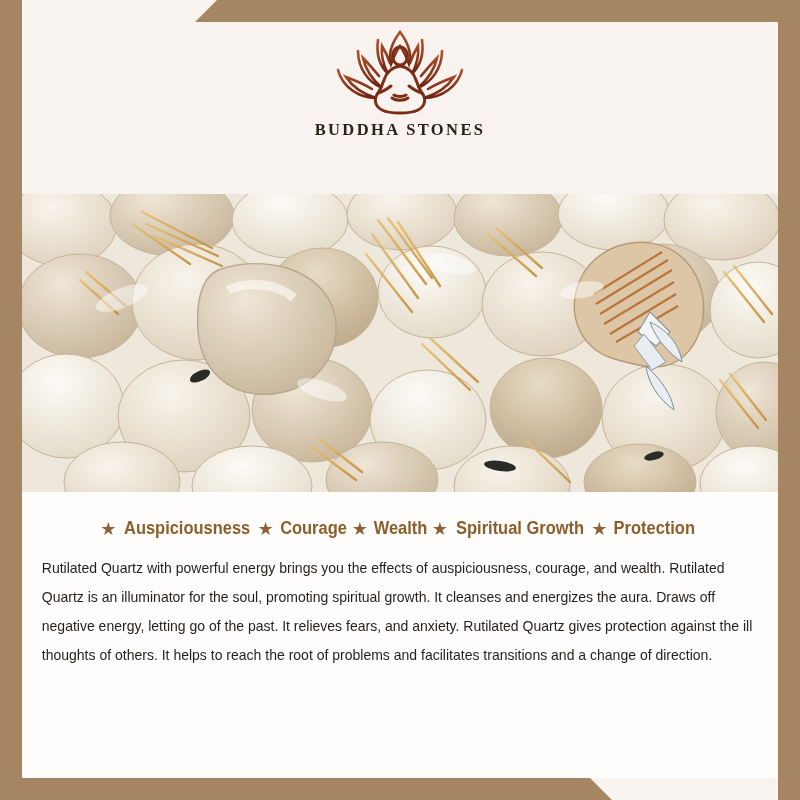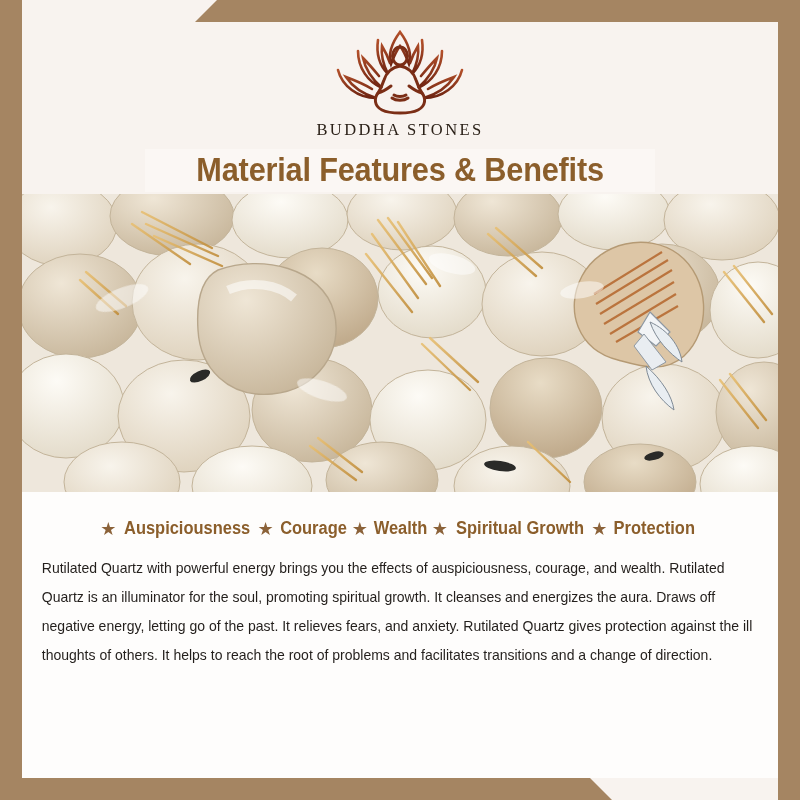--- a/index.html
+++ b/index.html
@@ -87,21 +87,21 @@
     display: flex;
     align-items: center;
     justify-content: center;
   }
   .brand-name {
     margin-top: 2px;
     font-family: "Liberation Serif", serif;
     font-size: 16.5px;
     letter-spacing: 2.4px;
     color: #2b2118;
-    font-weight: 400;
+    font-weight: 700;
   }
   .title-band {
     margin-top: 9px;
     width: 510px;
     background: #FBF7F4;
     text-align: center;
     padding: 2px 0 3px 0;
   }
   .title-band .title-text {
     font-family: "Liberation Sans Narrow", "Liberation Sans", sans-serif;
@@ -246,23 +246,20 @@
           <path d="M66 67 C62 72 62 80 70 84 C78 88 98 88 106 84 C114 80 114 72 110 67"></path>
 
           <path d="M80 72 C84 75 92 75 96 72"></path>
           <path d="M82 69 C85 71 91 71 94 69"></path>
         </g>
       </svg>
     </div>
 
     <div class="brand-name">BUDDHA STONES</div>
 
-    <div class="title-band">
-      <span class="title-text">Material Features &amp; Benefits</span>
-    </div>
   </div>
 
   <div class="photo">
     <svg width="756" height="298" viewBox="0 0 756 298" xmlns="http://www.w3.org/2000/svg">
       <defs>
         <radialGradient id="s1" cx="35%" cy="28%" r="75%">
           <stop offset="0%" stop-color="#efe6d6"></stop>
             <stop offset="100%" stop-color="#c9b89d"></stop>
         </radialGradient>
         <radialGradient id="s2" cx="40%" cy="30%" r="78%">

